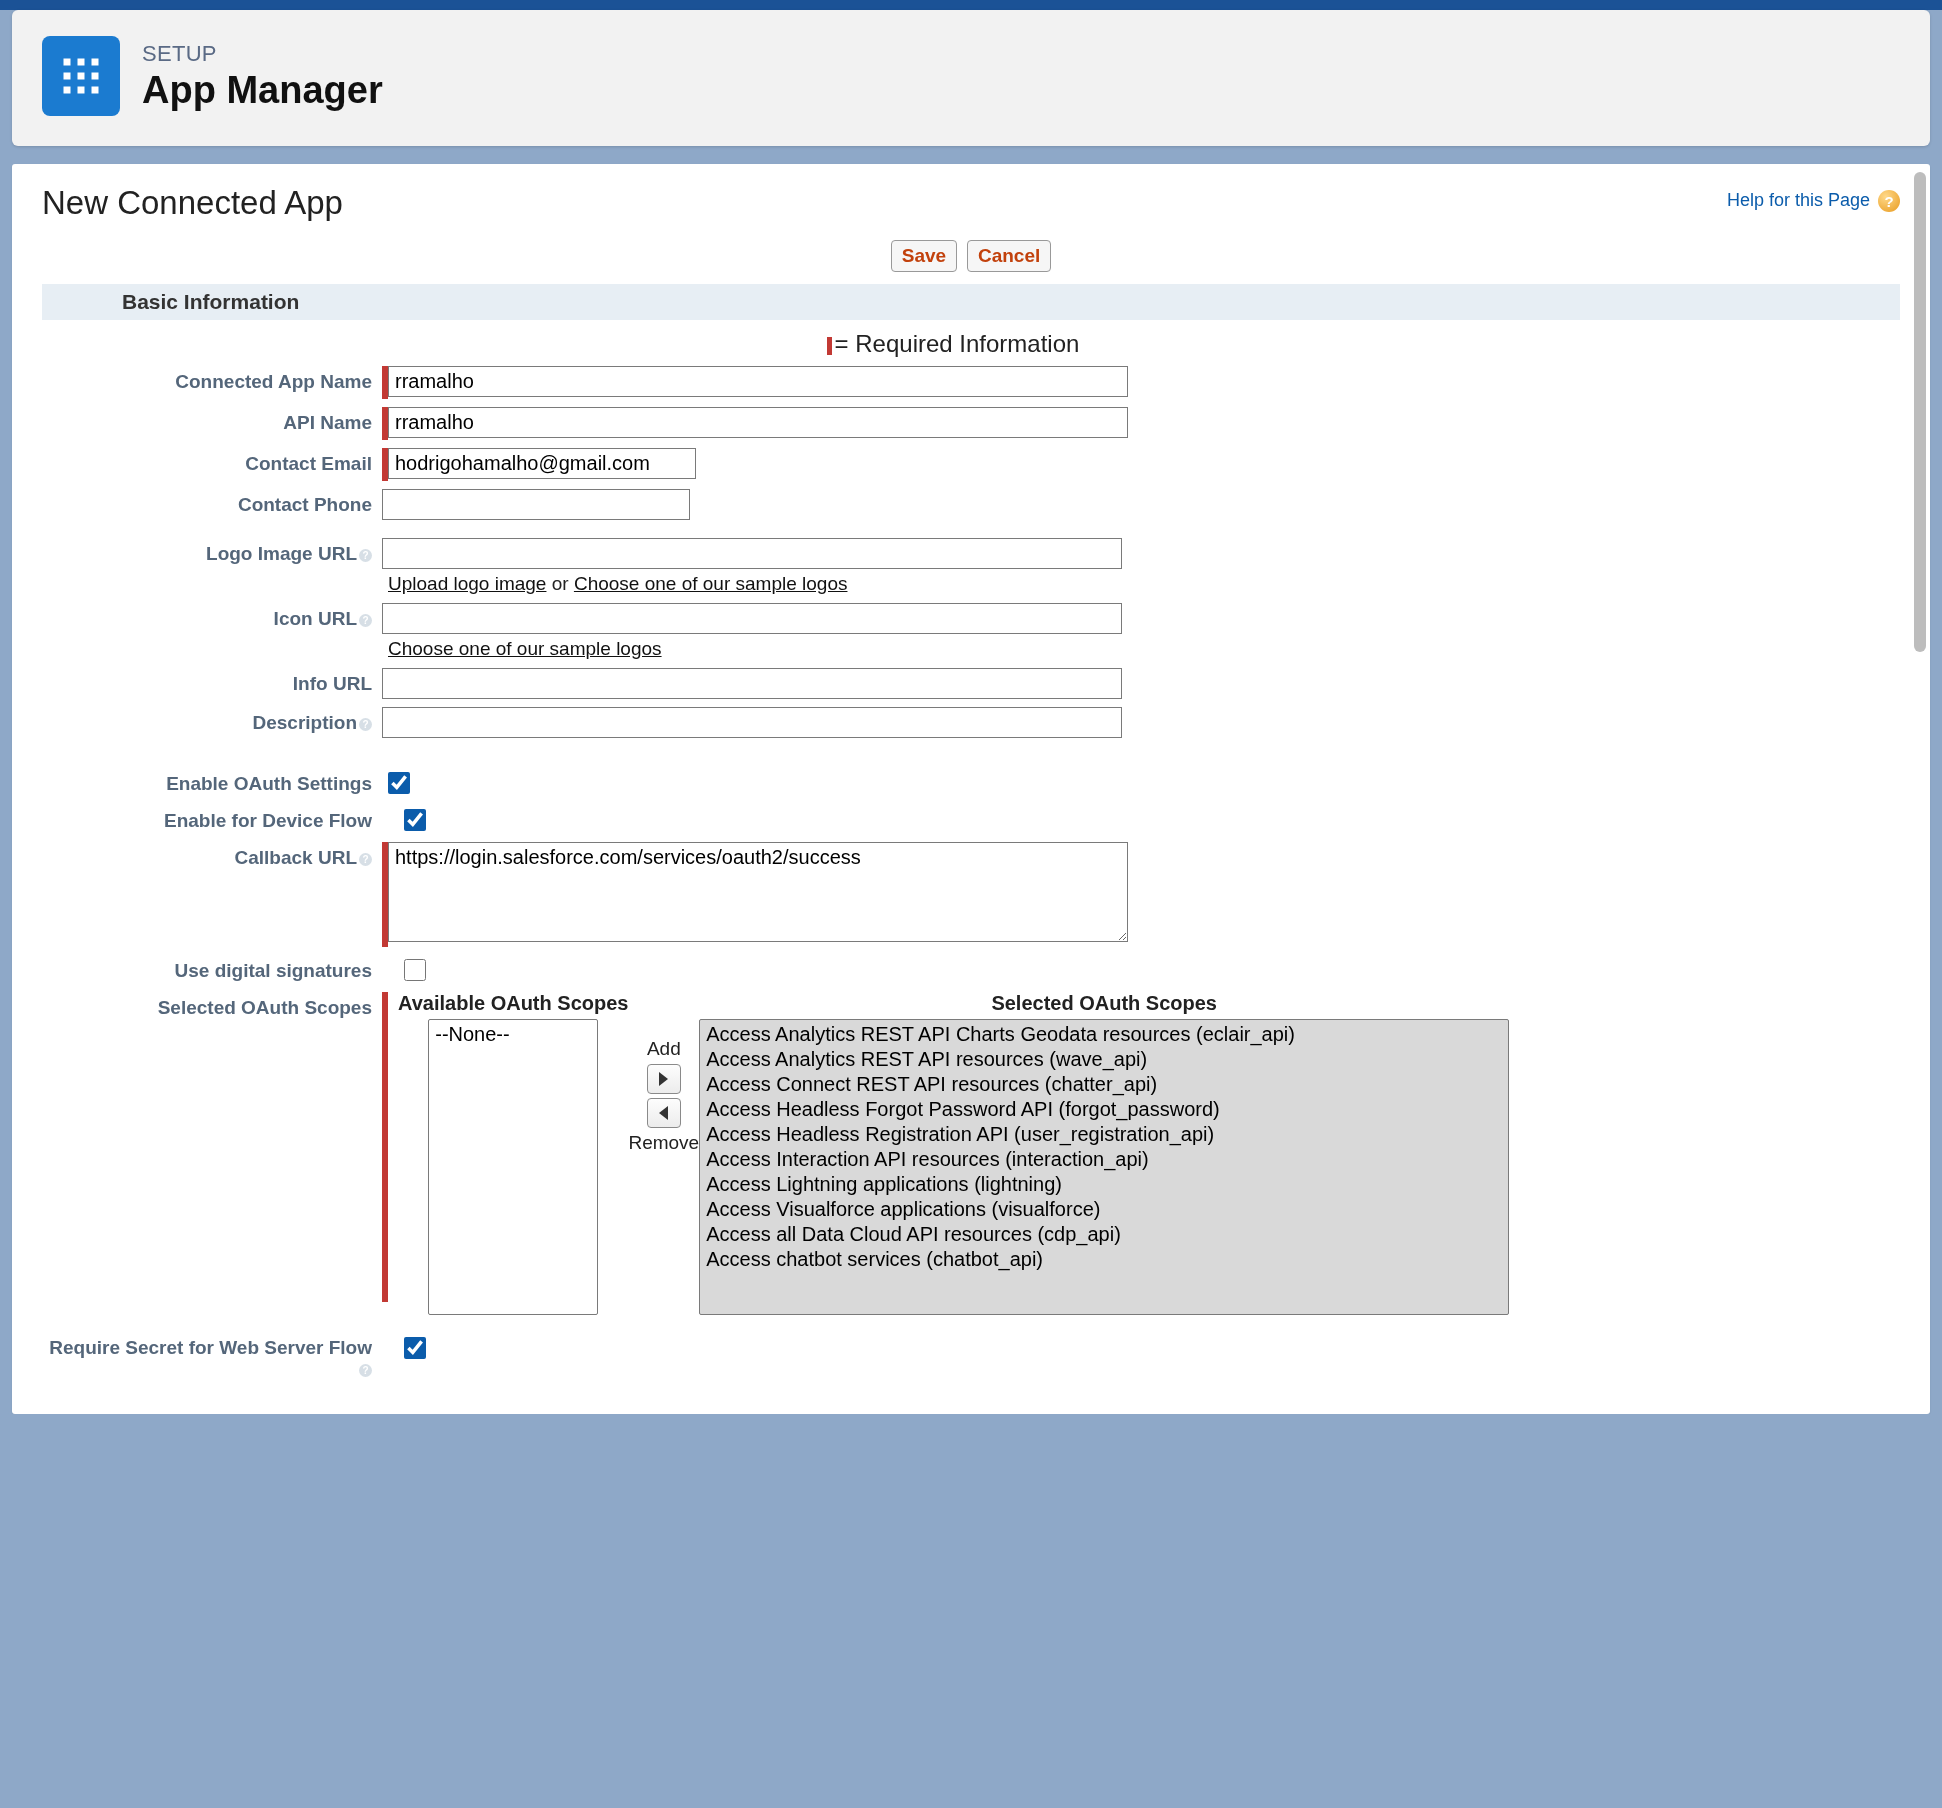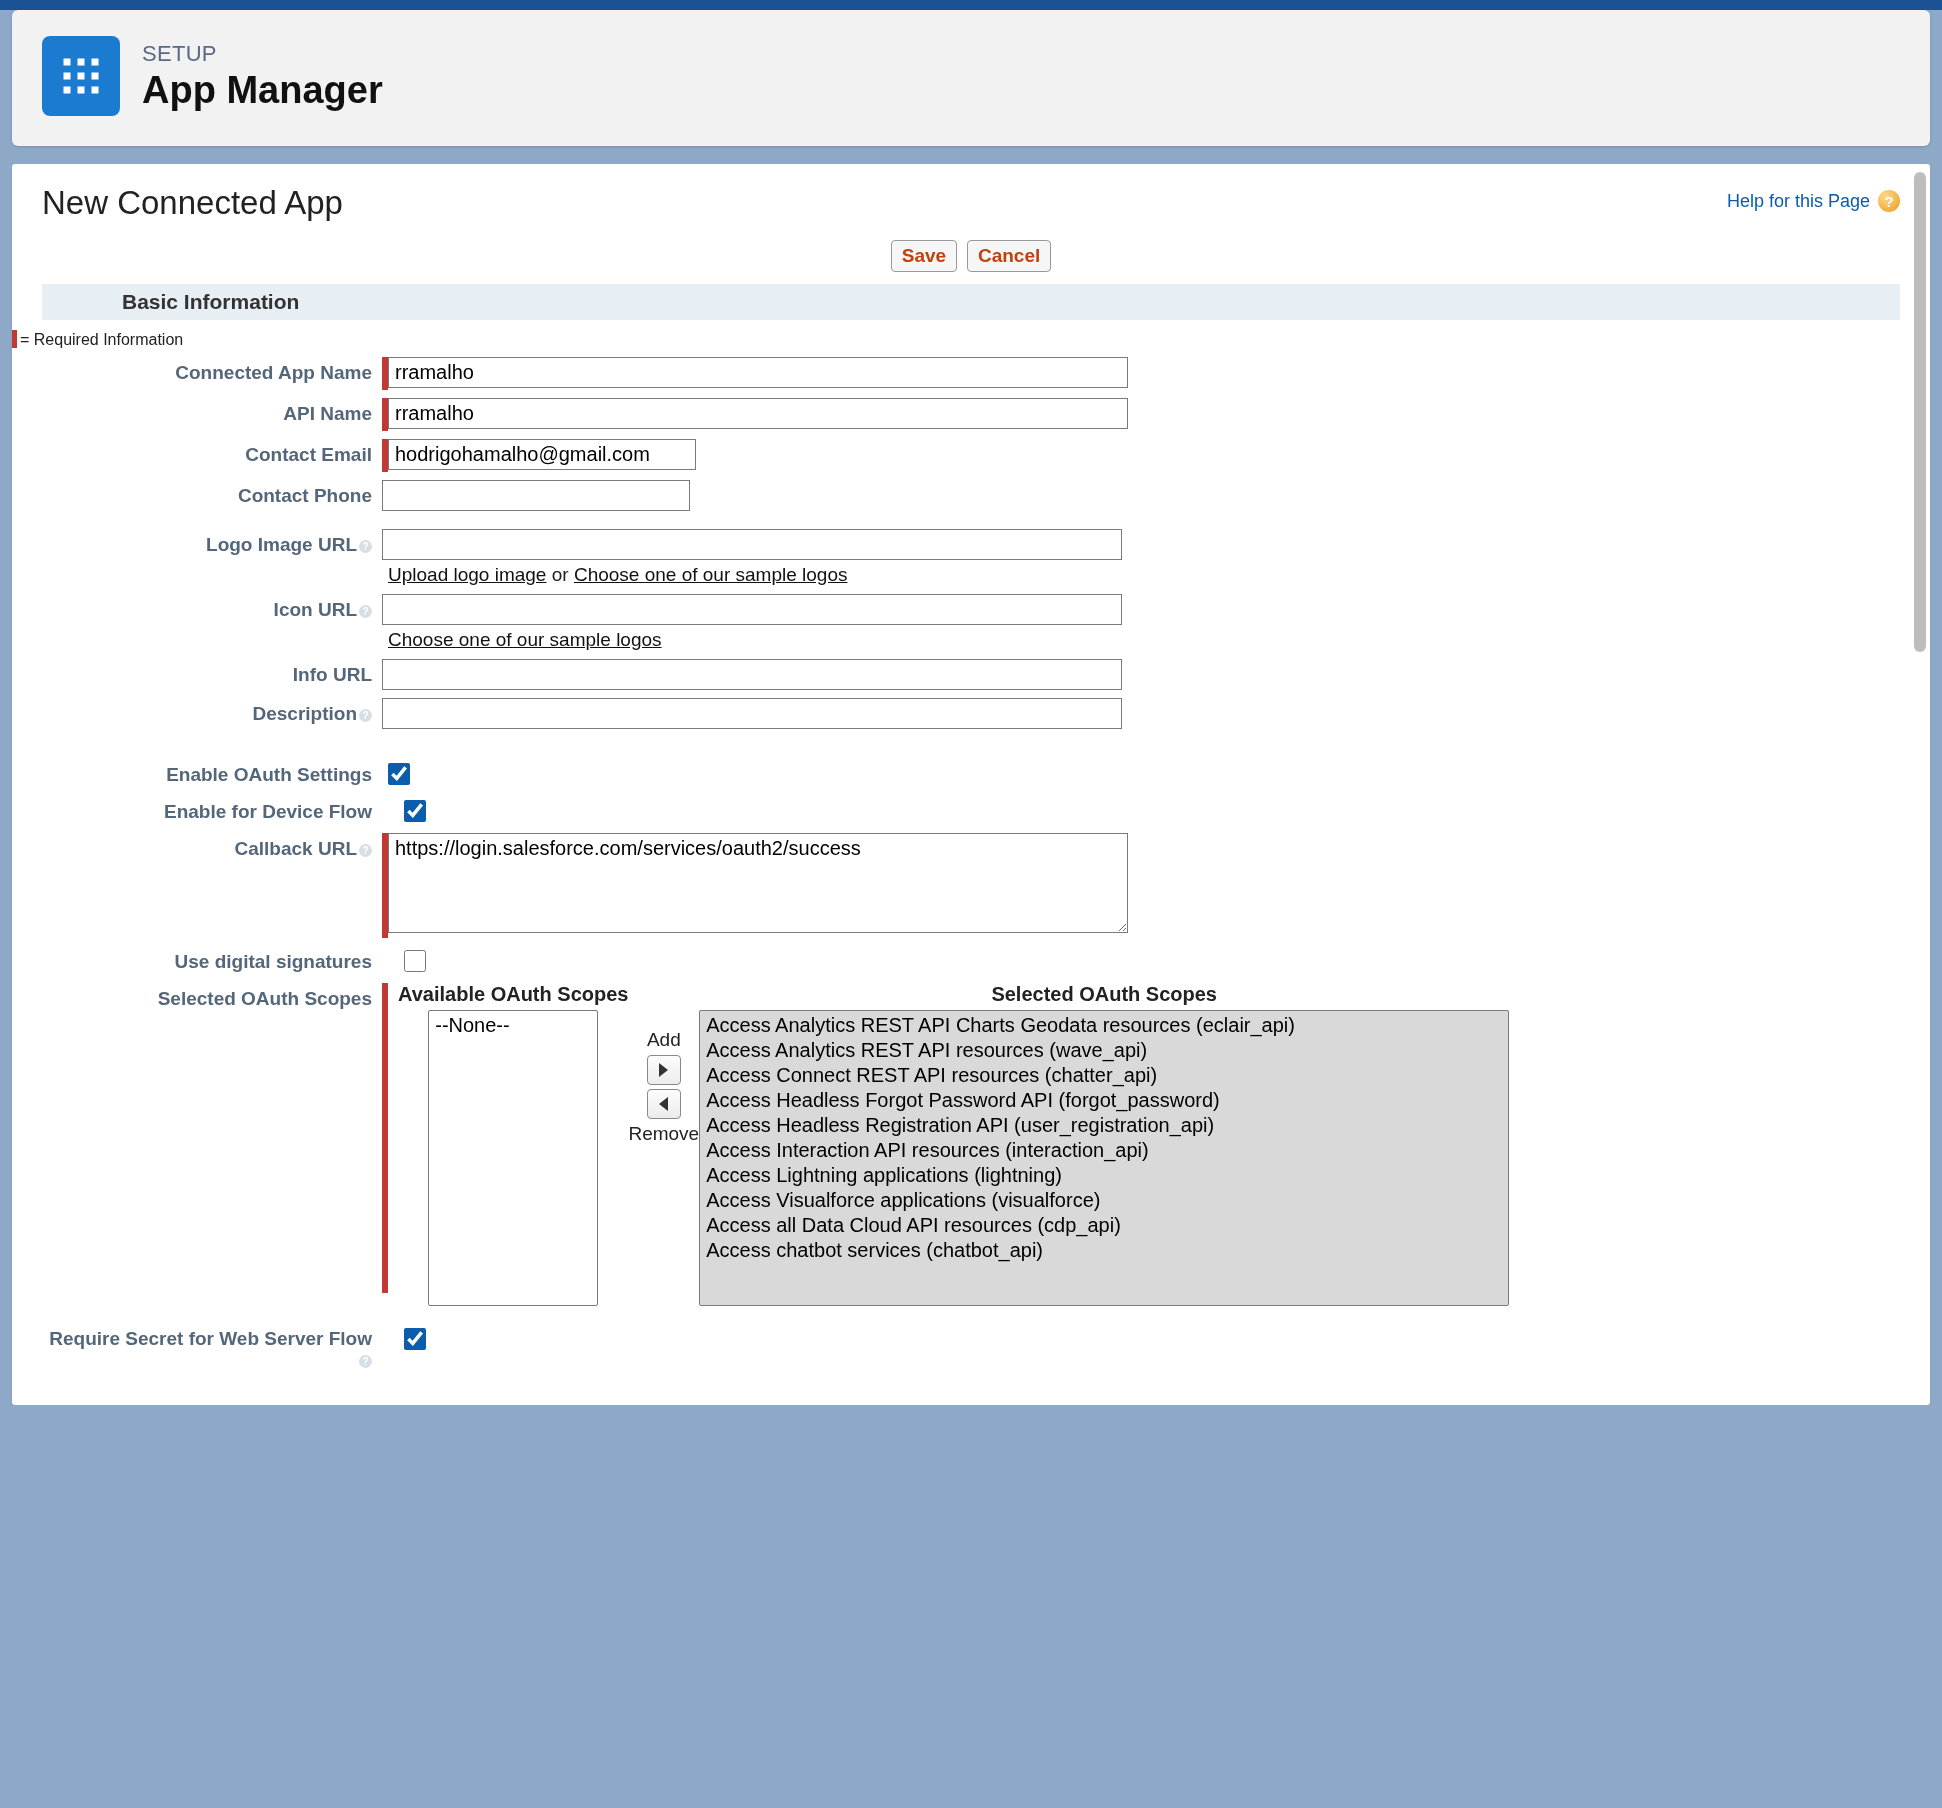--- a/index.html
+++ b/index.html
@@ -60,21 +60,21 @@
     border-radius: 6px;
     height: 480px;
   }
   .topline {
     display: flex;
     justify-content: space-between;
     align-items: flex-start;
     padding: 0 30px 12px 30px;
   }
   .page-h2 { font-size: 33px; font-weight: 400; margin: 0; }
-  .help-area { display: flex; align-items: center; gap: 8px; margin-top: 6px;}
+  .help-area { display: flex; gap: 8px; margin-top: 6px;}
   .help-link { color: #0b5cab; font-size: 18px; text-decoration: none; }
   .help-icon {
     width: 22px; height: 22px; border-radius: 50%;
     background: radial-gradient(circle at 35% 30%, #ffd98a, #e89a1e);
     display: flex; align-items: center; justify-content: center;
     color: #fff; font-weight: 700; font-size: 15px;
   }
   .btn-row { text-align: center; margin: 6px 0 12px 0; }
   .btn {
     font-size: 19px;
@@ -99,23 +99,23 @@
   .caret {
     display: inline-block;
     width: 0; height: 0;
     border-left: 8px solid transparent;
     border-right: 8px solid transparent;
     border-top: 10px solid #333;
     vertical-align: middle;
     margin-right: 34px;
   }
   .req-row {
-    text-align: left;
+    text-align: center;
     padding: 10px 36px 4px 0;
-    font-size: 16px;
+    font-size: 24px;
   }
   .req-mark {
     display: inline-block;
     width: 5px; height: 18px;
     background: #c23934;
     vertical-align: -3px;
     margin-right: 3px;
   }
   .form-row {
     display: flex;

